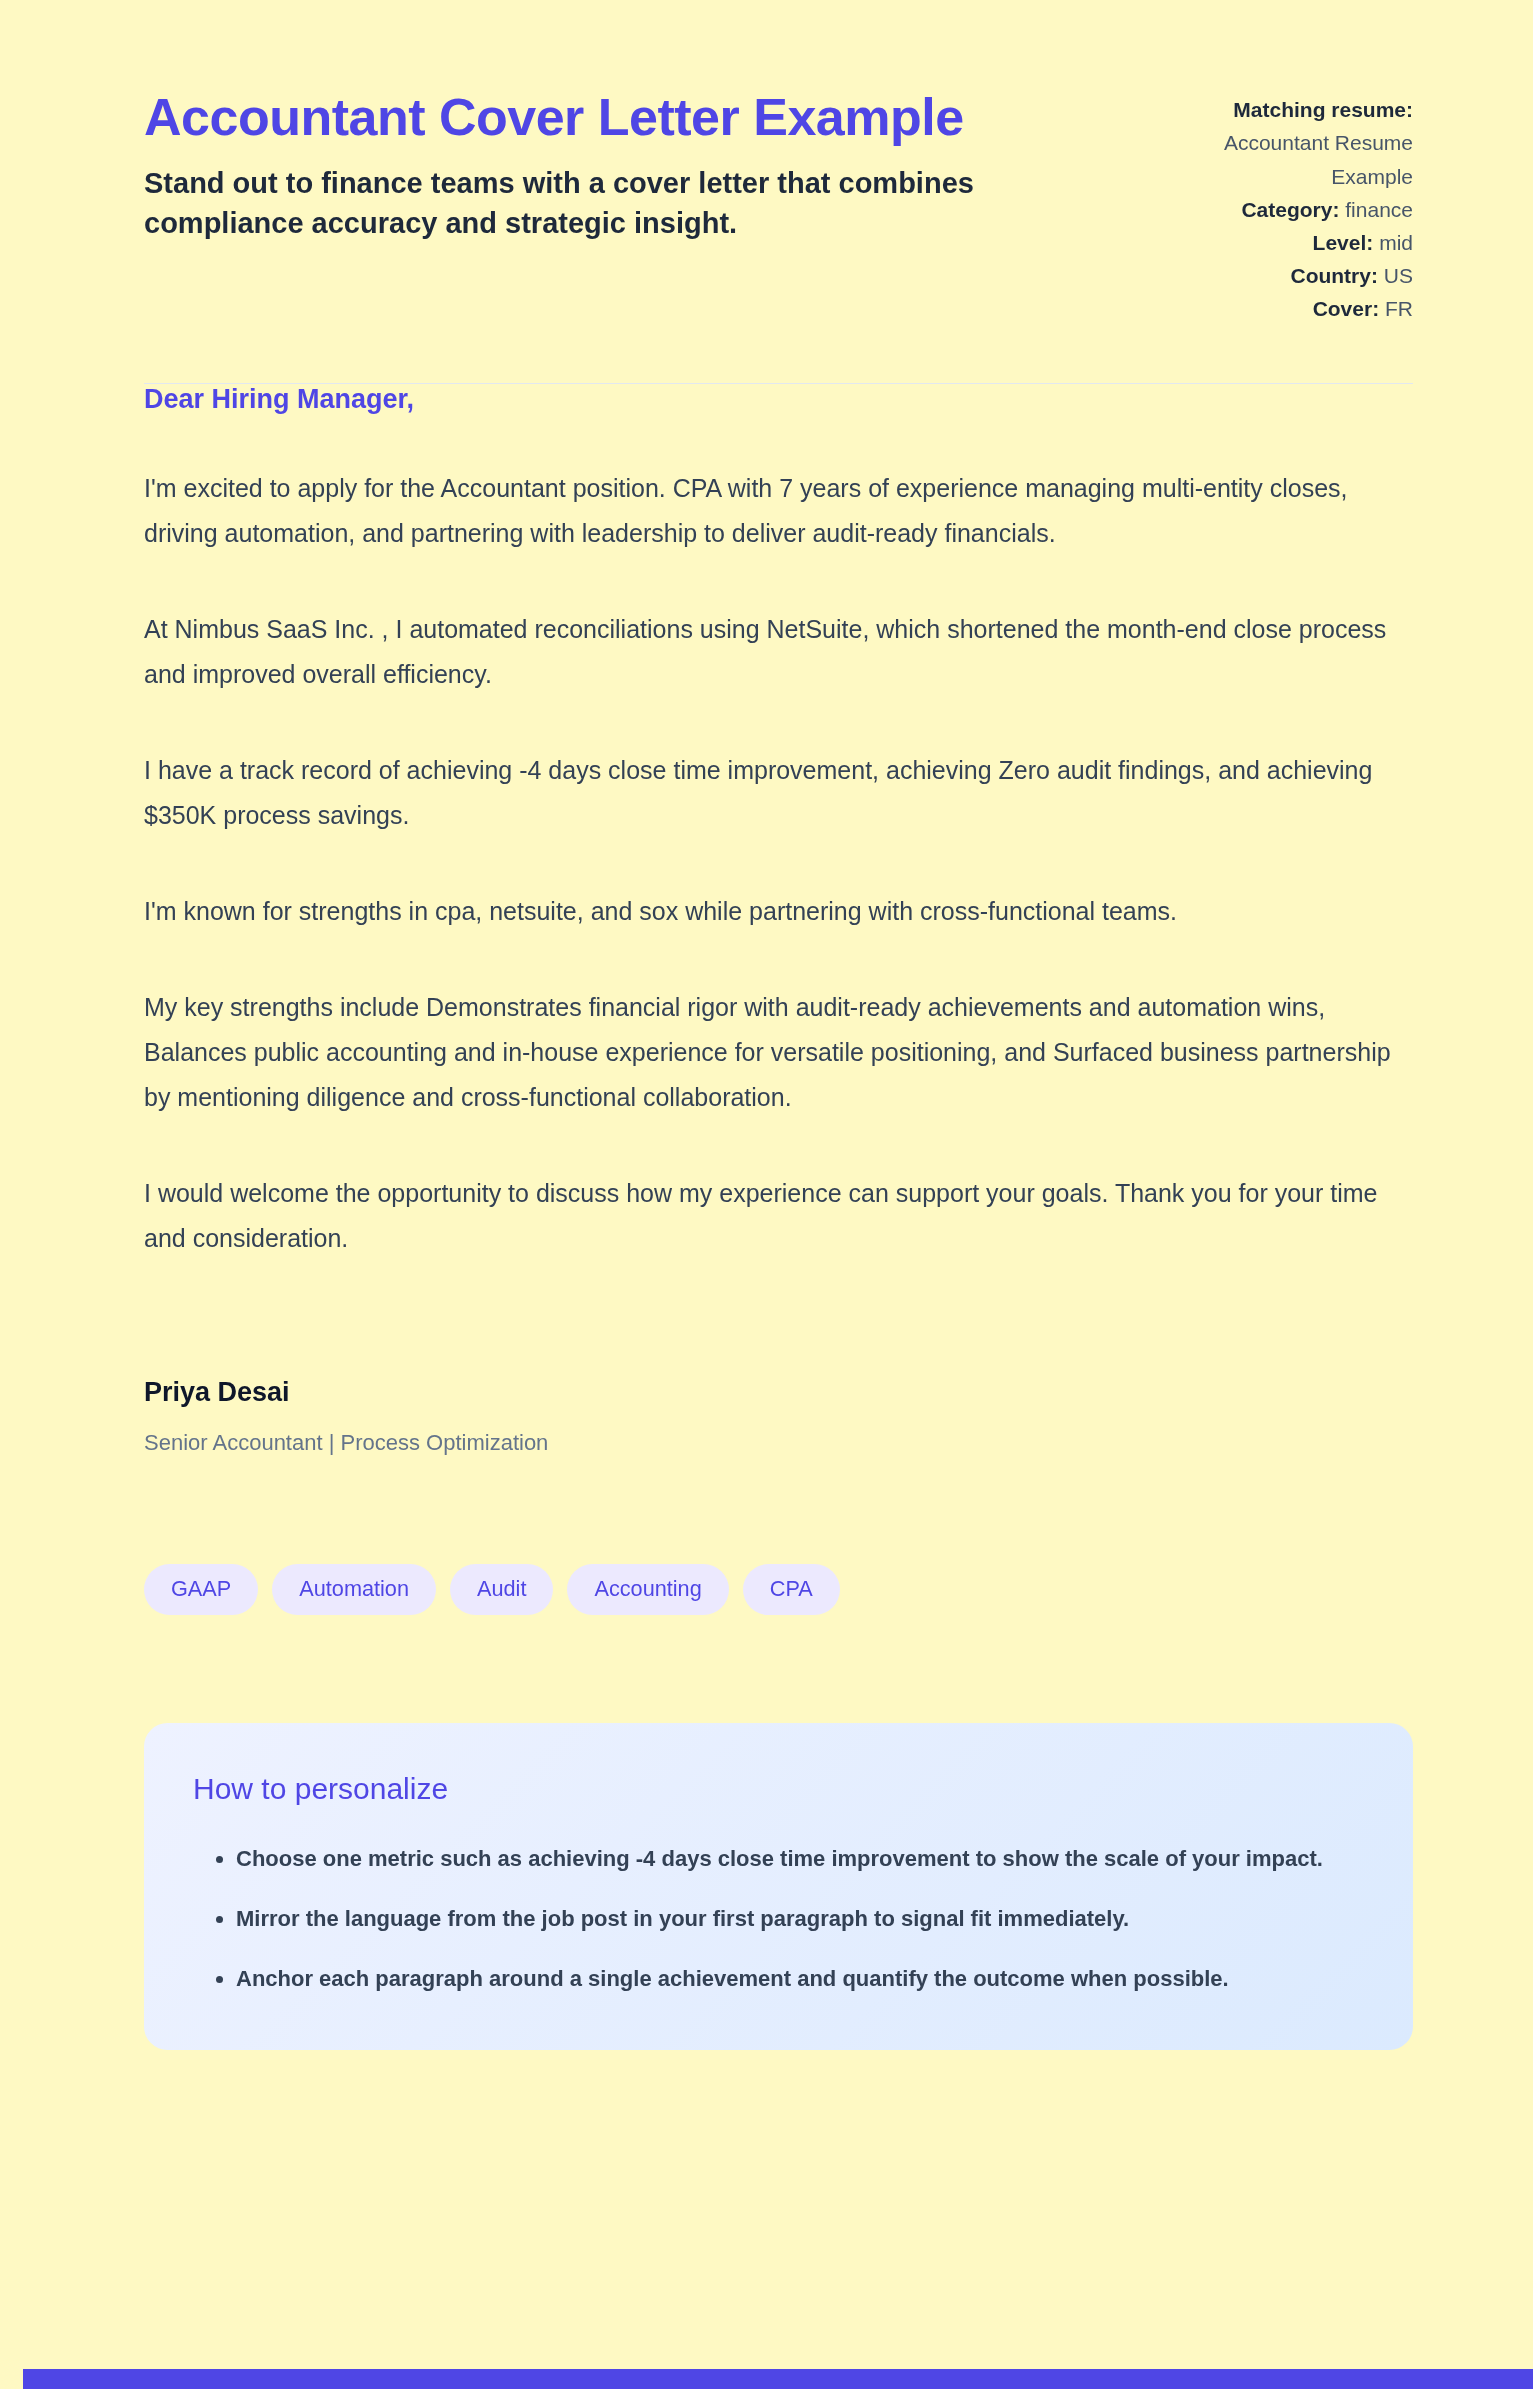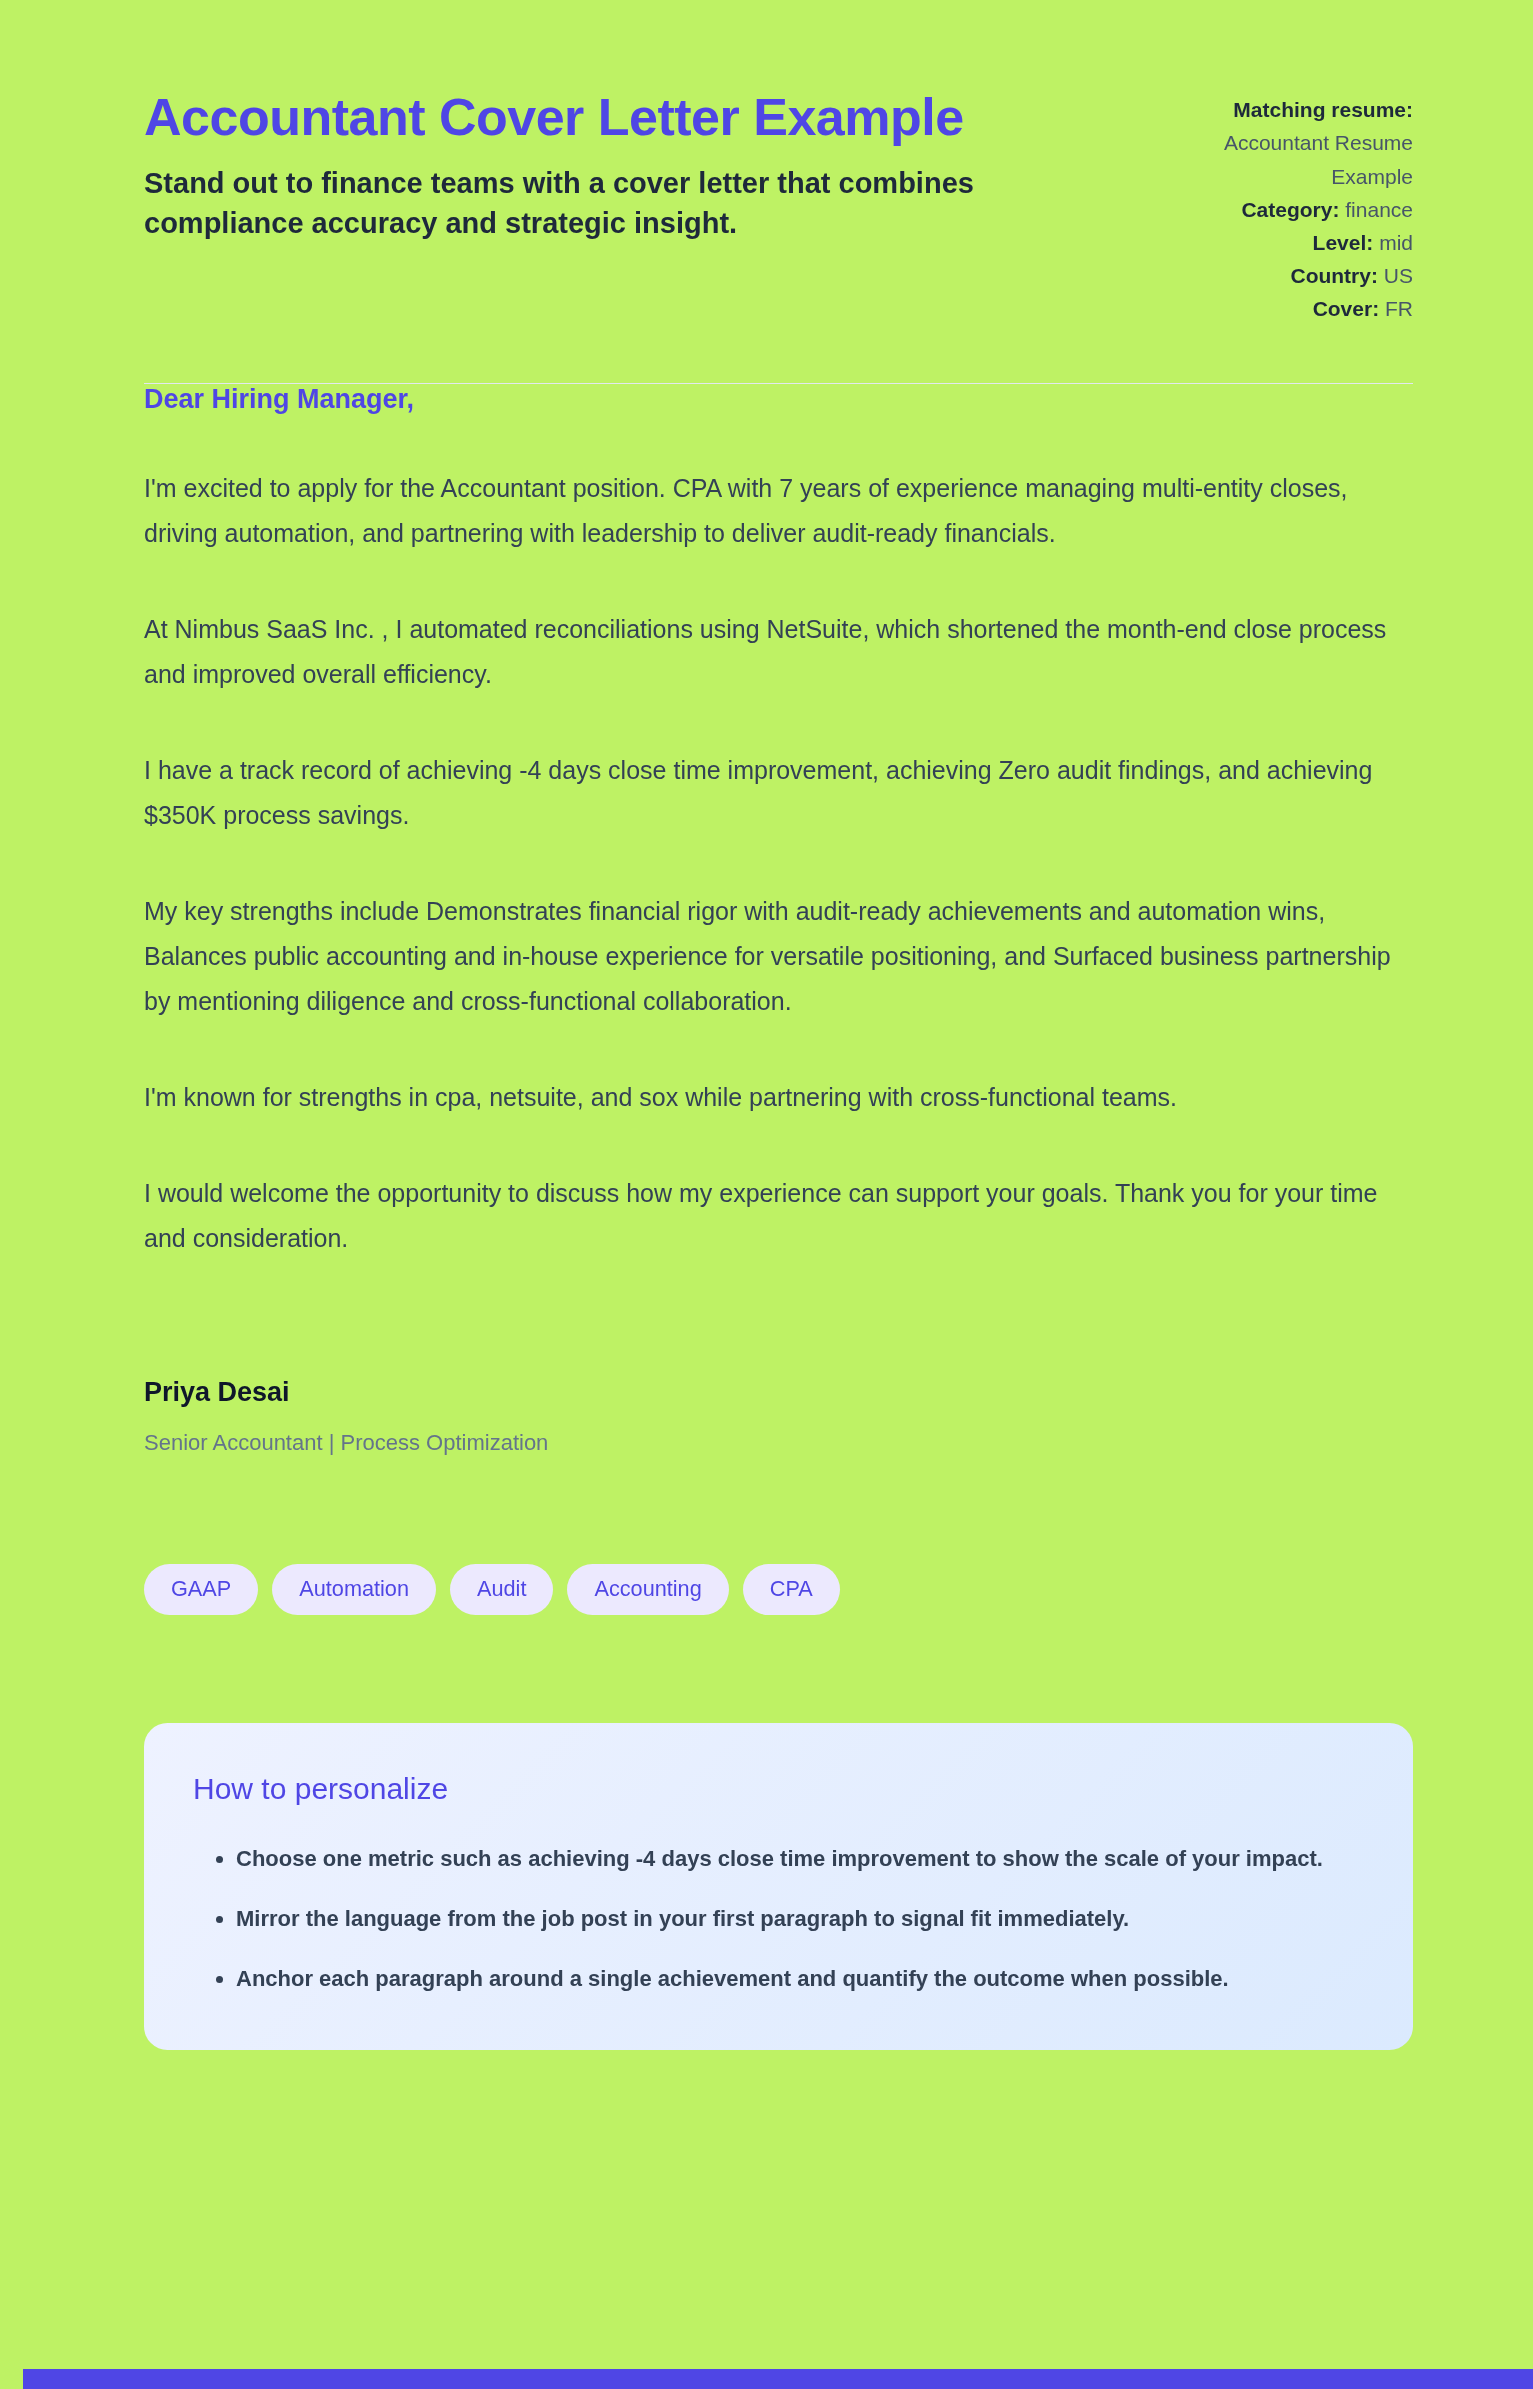--- a/index.html
+++ b/index.html
@@ -23,21 +23,21 @@
   body {
     width: 1534px;
     font-family: "Liberation Sans", "DejaVu Sans", sans-serif;
   }
 
   .page {
     width: 1534px;
     min-height: 2389px;
     display: flex;
     flex-direction: column;
-    background: #bef264;
+    background: #fef9c3;
     overflow: hidden;
     padding-left: 23px;
   }
 
   .container {
     width: 1269px;
     margin: 0 auto;
     padding-top: 86px;
     flex: 1 0 auto;
   }
@@ -208,22 +208,22 @@
       </aside>
     </header>
 
     <hr class="divider">
 
     <section class="letter">
       <p class="salutation">Dear Hiring Manager,</p>
       <p class="para">I'm excited to apply for the Accountant position. CPA with 7 years of experience managing multi-entity closes, driving automation, and partnering with leadership to deliver audit-ready financials.</p>
       <p class="para">At Nimbus SaaS Inc. , I automated reconciliations using NetSuite, which shortened the month-end close process and improved overall efficiency.</p>
       <p class="para">I have a track record of achieving -4 days close time improvement, achieving Zero audit findings, and achieving $350K process savings.</p>
+      <p class="para">I'm known for strengths in cpa, netsuite, and sox while partnering with cross-functional teams.</p>
       <p class="para">My key strengths include Demonstrates financial rigor with audit-ready achievements and automation wins, Balances public accounting and in-house experience for versatile positioning, and Surfaced business partnership by mentioning diligence and cross-functional collaboration.</p>
-      <p class="para">I'm known for strengths in cpa, netsuite, and sox while partnering with cross-functional teams.</p>
       <p class="para">I would welcome the opportunity to discuss how my experience can support your goals. Thank you for your time and consideration.</p>
       <p class="sig-name">Priya Desai</p>
       <p class="sig-title">Senior Accountant | Process Optimization</p>
     </section>
 
     <div class="tags">
       <span class="tag">GAAP</span>
       <span class="tag">Automation</span>
       <span class="tag">Audit</span>
       <span class="tag">Accounting</span>

